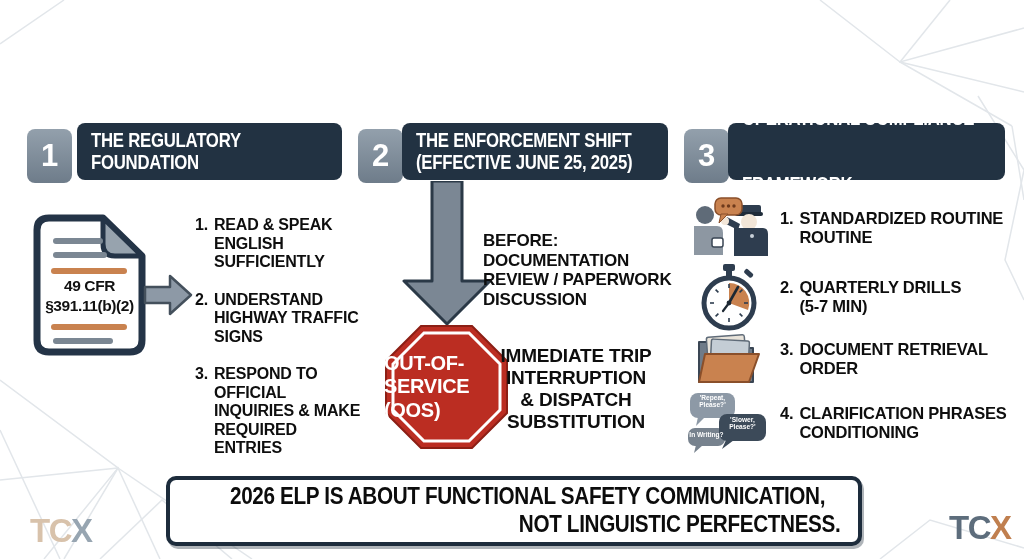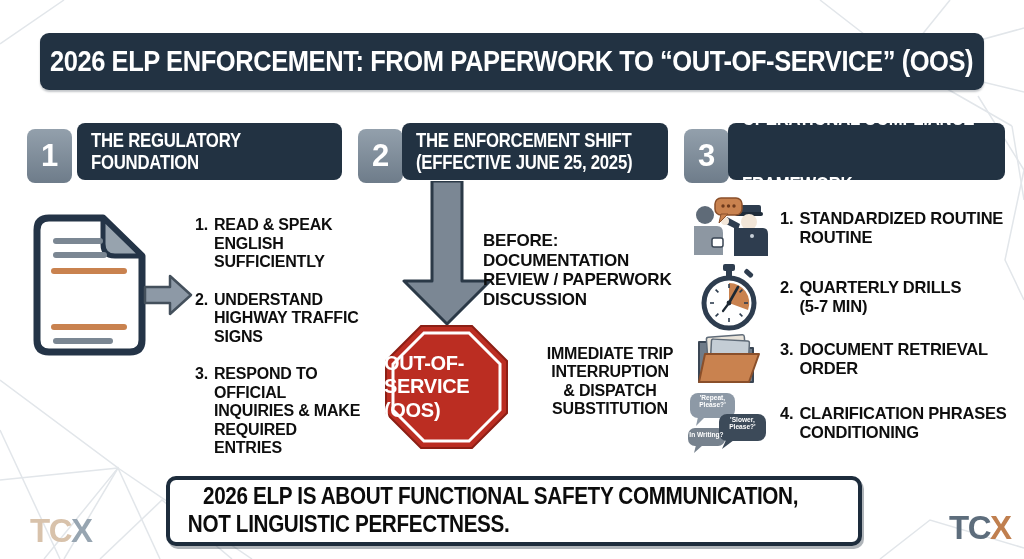--- a/index.html
+++ b/index.html
@@ -41,34 +41,34 @@
   
   .reg-list{left:195px;top:216px;width:170px;display:flex;flex-direction:column;gap:19px;
             font-size:16px;line-height:1.16;}
 
   
   .before-txt{left:483px;top:201px;width:190px;font-size:17px;line-height:1.15;margin-top:30px;}
   .stop-wrap{left:384px;top:324px;width:125px;height:126px;}
   .stop-overlay{position:absolute;left:0;top:0;width:125px;height:126px;display:flex;flex-direction:column;
                 align-items:flex-start;justify-content:center;color:#fff;font-weight:700;font-size:20px;
                 line-height:1.18;letter-spacing:-.3px;}
-  .after-txt{left:530px;top:345px;width:160px;text-align:center;font-size:16px;line-height:1.15;}
+  .after-txt{left:496px;top:345px;width:160px;text-align:center;font-size:19px;line-height:1.15;}
 
   
   .fw-row{display:flex;align-items:center;gap:10px;}
   .fw-icon{flex:0 0 82px;display:flex;align-items:center;justify-content:center;}
   .fw-txt{font-size:16.5px;line-height:1.18;}
 
   
   .tiny{position:absolute;color:#fff;font-weight:700;font-size:10px;line-height:1.02;text-align:center;
         transform:scale(.66);transform-origin:left top;letter-spacing:0;}
 
   
   .banner{left:166px;top:476px;width:696px;height:70px;background:#fff;border:4px solid #1d2c3c;
-          border-radius:10px;box-sizing:border-box;display:flex;flex-direction:column;align-items:flex-start;
+          border-radius:10px;box-sizing:border-box;display:flex;flex-direction:column;align-items:flex-end;
           justify-content:center;box-shadow:2px 3px 0 rgba(25,40,55,.35);}
   .banner .ln{display:inline-block;transform:scaleX(.9);transform-origin:center;font-weight:700;
               font-size:23px;line-height:1.2;color:#0c0c0c;letter-spacing:-.4px;white-space:nowrap;}
 
   
   .brand{font-weight:800;font-size:33px;letter-spacing:-1.5px;}
   .brand-left{left:30px;top:512px;}
   .brand-right{left:949px;top:509px;}
   .brand-left .tc{color:#d8c2ab;} .brand-left .x{color:#97a5b1;}
   .brand-right .tc{color:#5d6d7c;} .brand-right .x{color:#c07f4f;}
@@ -87,23 +87,20 @@
     <polyline points="0,44 64,0"></polyline>
     <polyline points="0,380 118,468 44,559"></polyline>
     <polyline points="118,468 252,559"></polyline>
     <polyline points="0,480 118,468"></polyline>
     <polyline points="64,559 118,468 160,559"></polyline>
     <polyline points="100,559 162,500 232,559"></polyline>
     <polyline points="0,430 60,559"></polyline>
     <polyline points="880,559 930,520 1024,548"></polyline>
   </svg>
 
-  <div class="abs title-bar">
-    <span>2026 ELP ENFORCEMENT: FROM PAPERWORK TO “OUT-OF-SERVICE” (OOS)</span>
-  </div>
 
   <div class="abs num-box" style="left:27px;top:129px;">
     <span>1</span>
   </div>
   <div class="abs hdr-bar" style="left:77px;top:123px;width:265px;">
     <span class="ln">THE REGULATORY</span>
     <span class="ln">FOUNDATION</span>
   </div>
 
   <div class="abs num-box" style="left:358px;top:129px;">
@@ -124,20 +121,22 @@
 
   <div class="abs doc-wrap">
     <svg width="113" height="142" viewBox="0 0 113 142">
       <path d="M16,4 H70 L109,42 V126 q0,12 -12,12 H16 q-12,0 -12,-12 V16 q0,-12 12,-12 Z" fill="#ffffff" stroke="#243447" stroke-width="7" stroke-linejoin="round"></path>
       <path d="M70,4 V30 q0,12 12,12 H109 Z" fill="#97a3ae" stroke="#243447" stroke-width="5" stroke-linejoin="round"></path>
     </svg>
     <div class="doc-overlay">
       <div class="doc-bar" style="left:20px;top:24px;width:50px;background:#7b8793;"></div>
       <div class="doc-bar" style="left:20px;top:38px;width:54px;background:#7b8793;"></div>
       <div class="doc-bar" style="left:18px;top:54px;width:76px;background:#c9824f;"></div>
+      <div class="doc-text pre">49 CFR
+§391.11(b)(2)</div>
       <div class="doc-bar" style="left:18px;top:110px;width:76px;background:#c9824f;"></div>
       <div class="doc-bar" style="left:20px;top:124px;width:60px;background:#7b8793;"></div>
     </div>
   </div>
 
   <svg class="abs" style="left:143px;top:272px;" width="50" height="46" viewBox="0 0 50 46">
     <polygon points="2,15 27,15 27,4 48,23 27,42 27,31 2,31" fill="#8d99a6" stroke="#44505c" stroke-width="2.5" stroke-linejoin="round"></polygon>
   </svg>
 
   <div class="abs reg-list body-txt">

